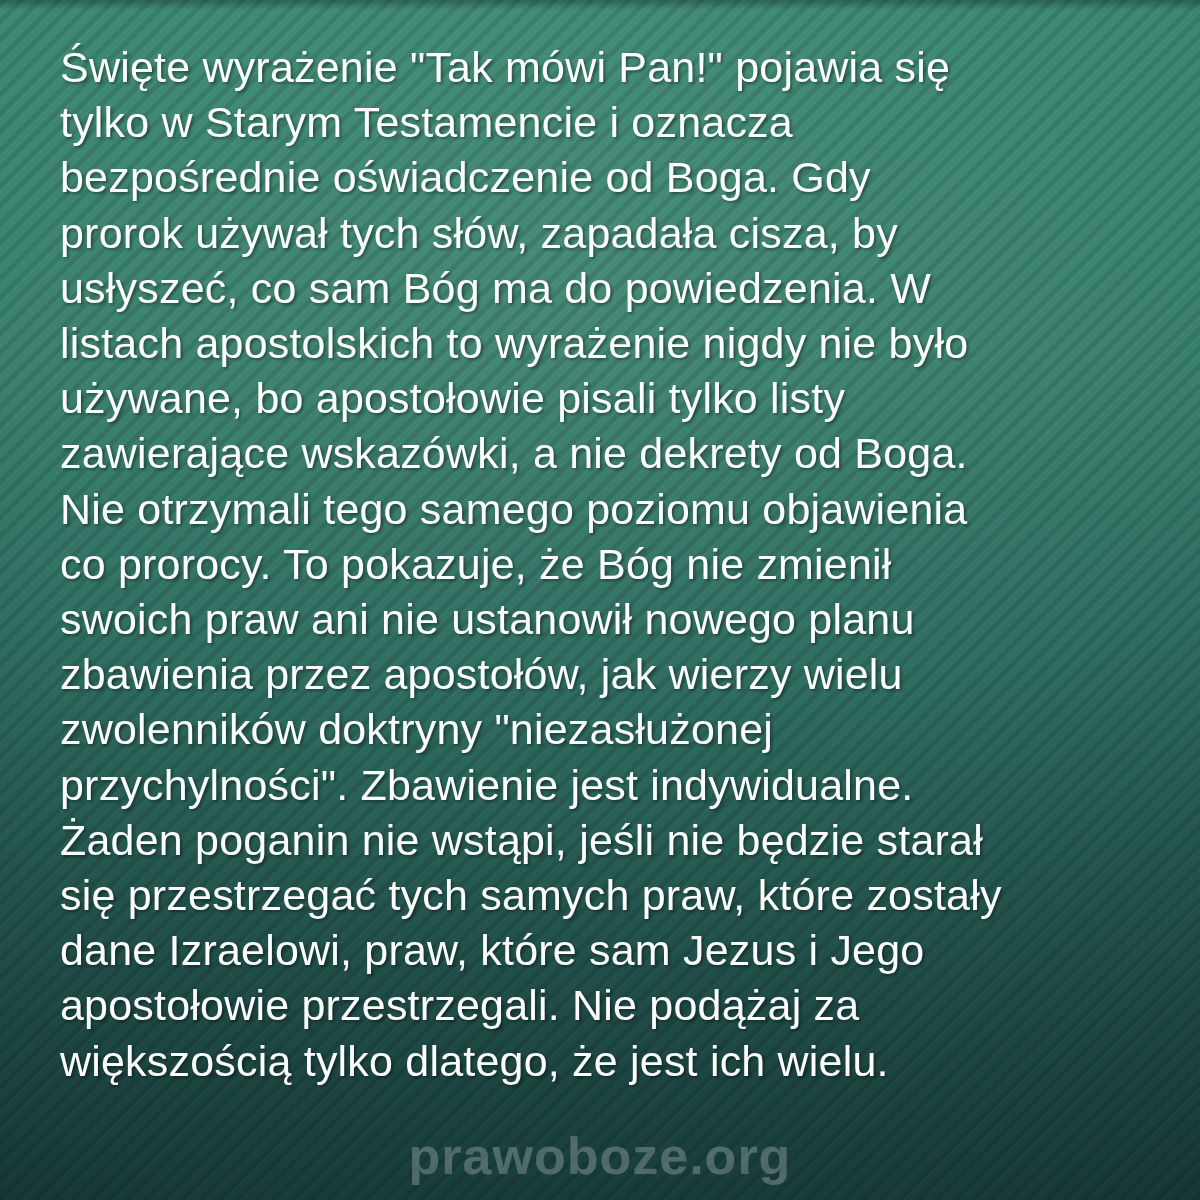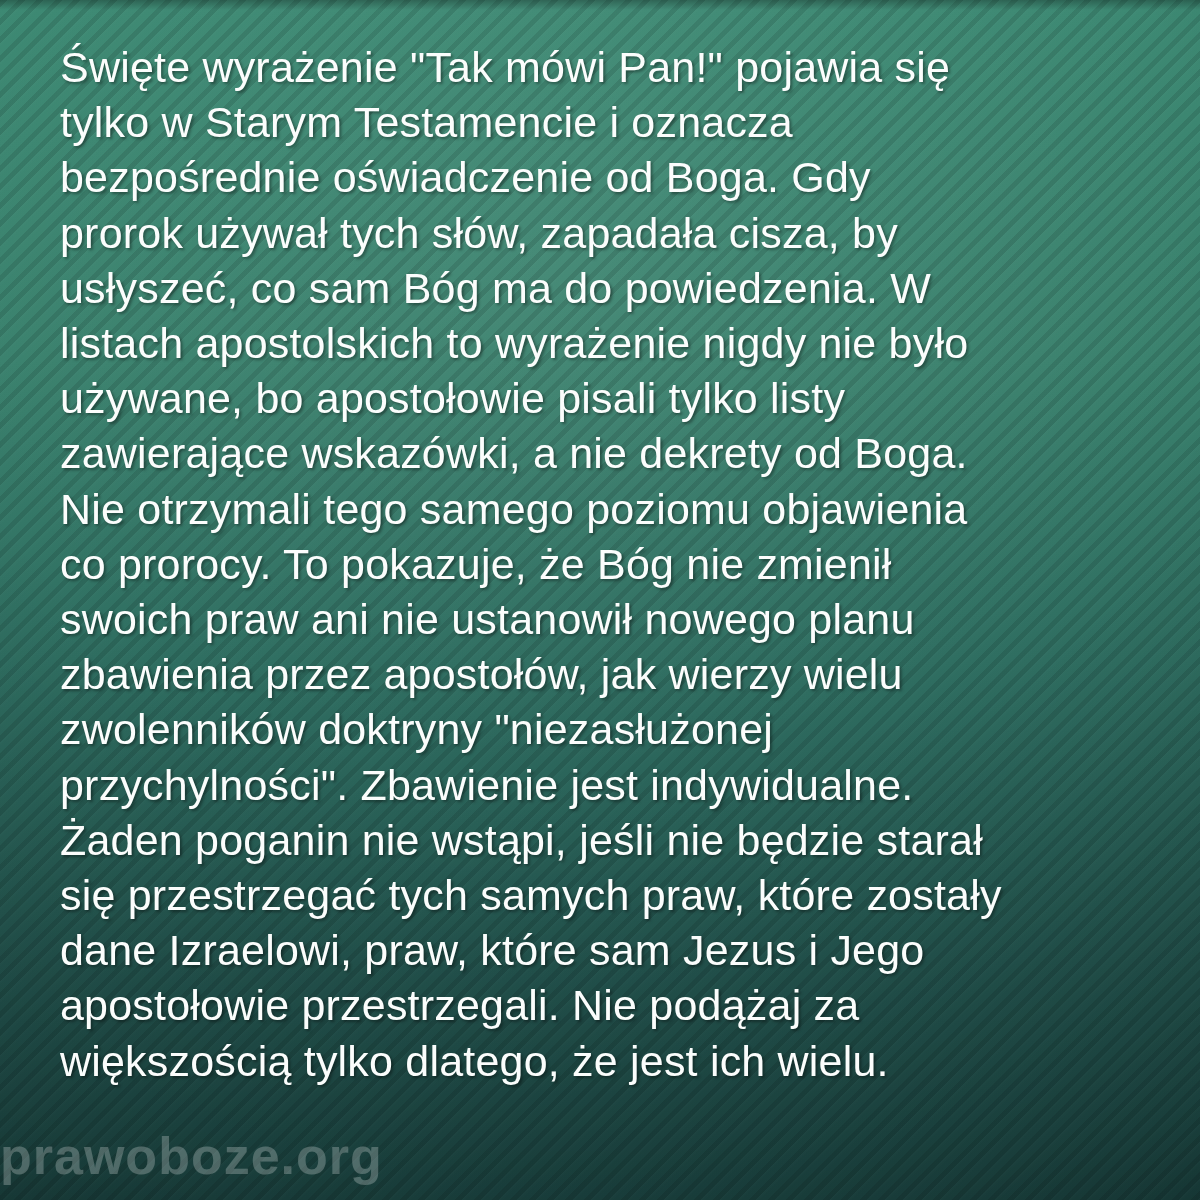--- a/index.html
+++ b/index.html
@@ -50,20 +50,21 @@
     font-weight: 300;
     line-height: 55.2px;
     letter-spacing: 0.2px;
     text-shadow: 2px 2px 3px rgba(0,0,0,0.38);
   }
   .watermark {
     position: absolute;
     bottom: 14px;
     left: 0;
     width: 100%;
+    text-align: center;
     font-size: 52px;
     font-weight: 700;
     letter-spacing: 1px;
     color: rgba(255,255,255,0.24);
   }
 </style>
 </head>
 <body>
 
 <div class="card">

